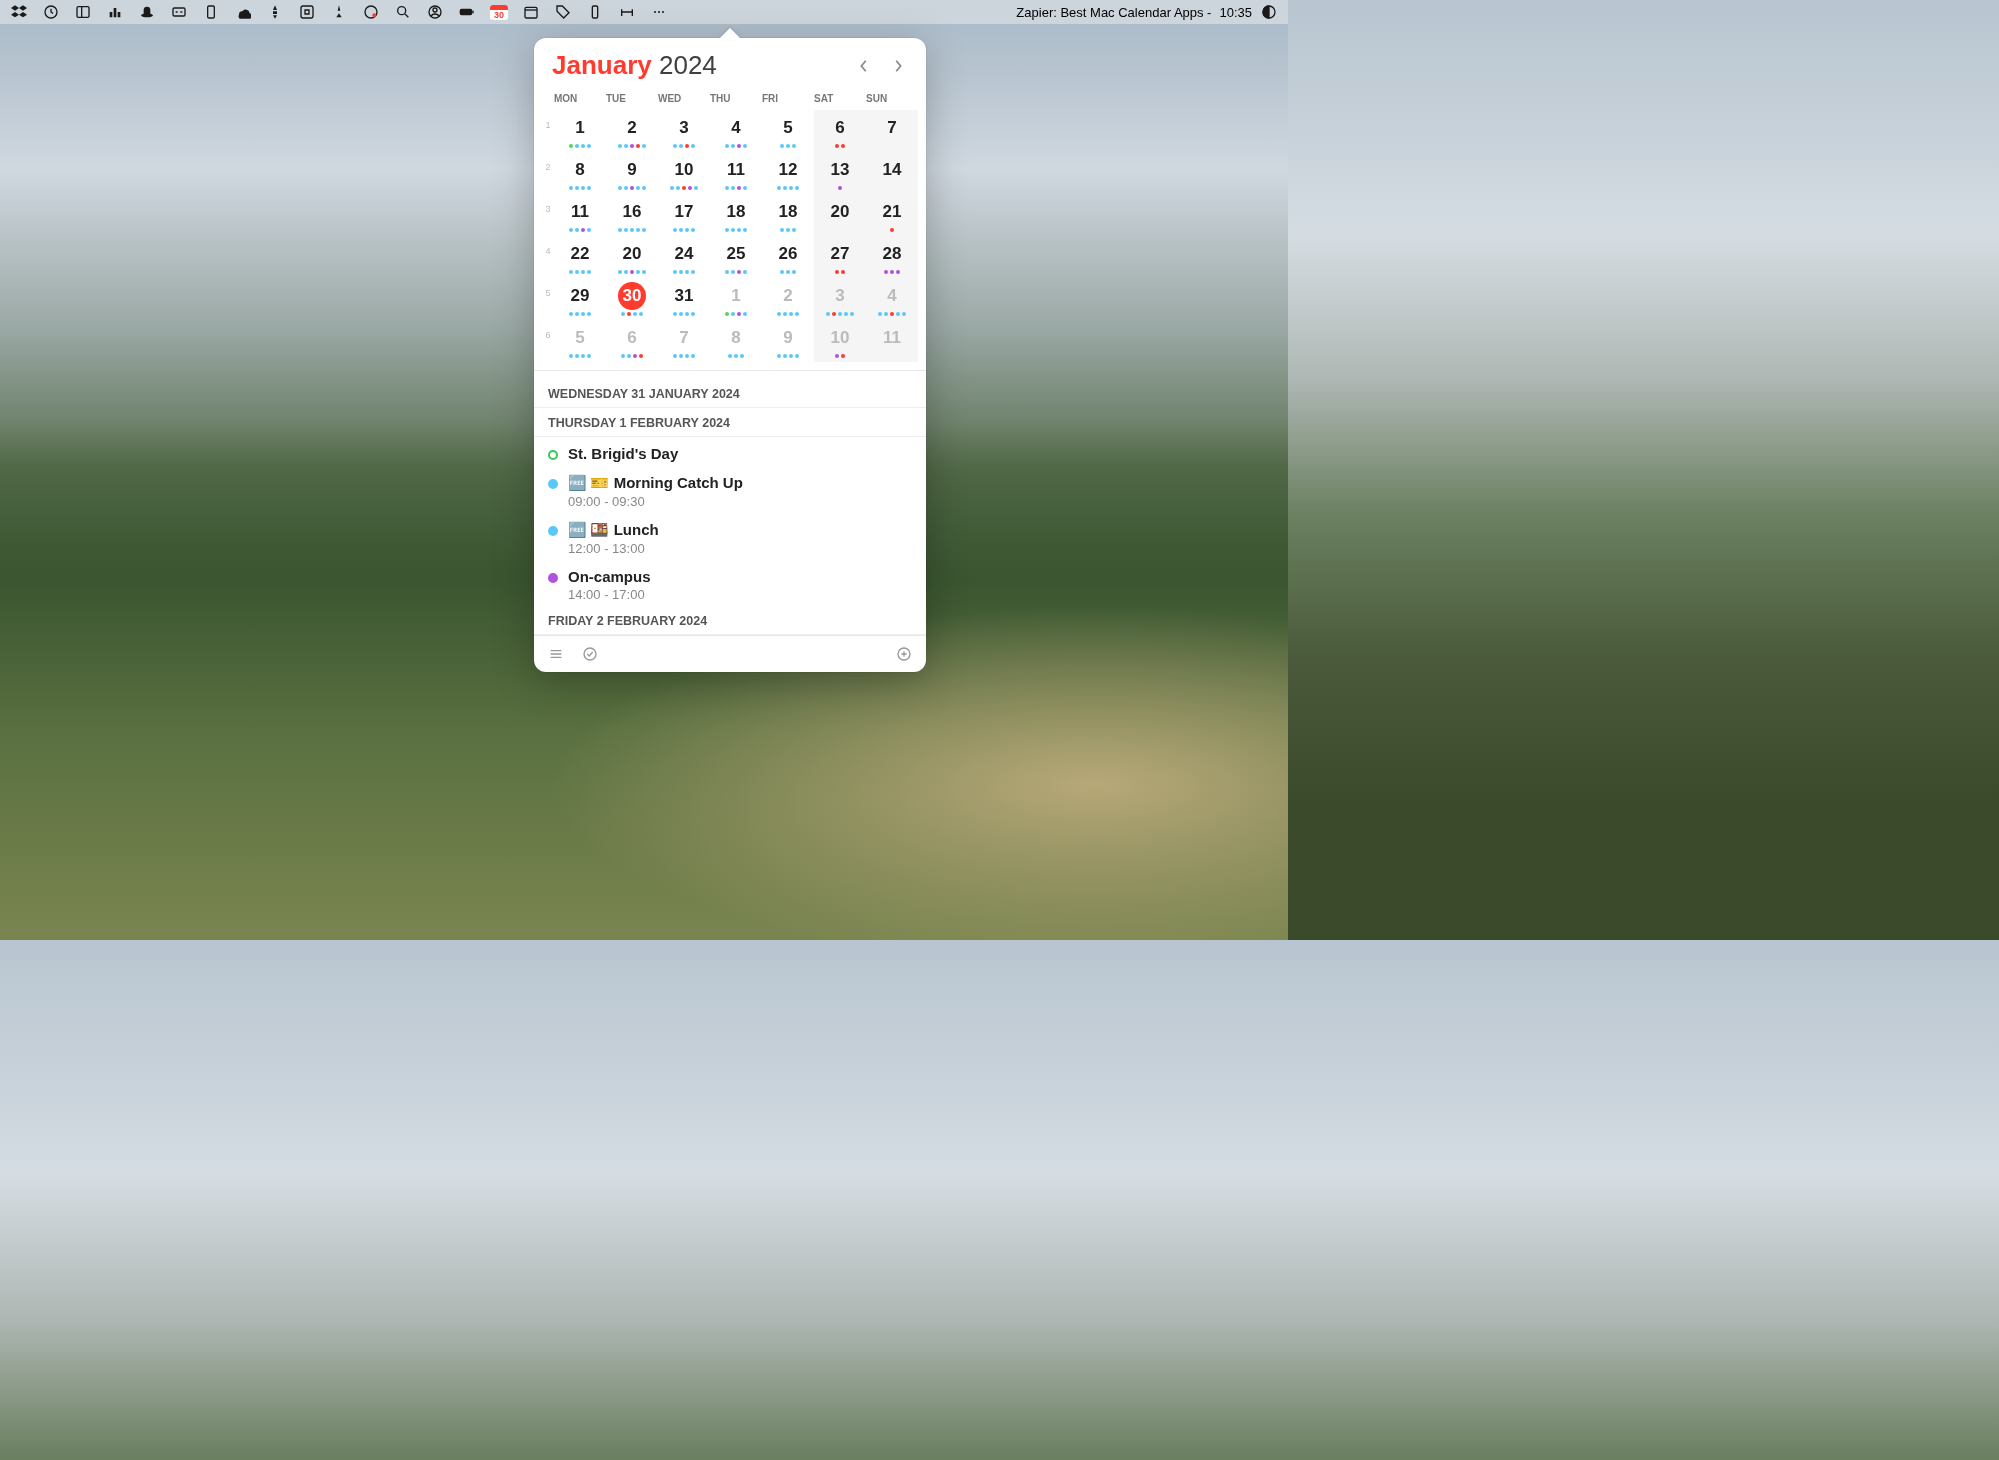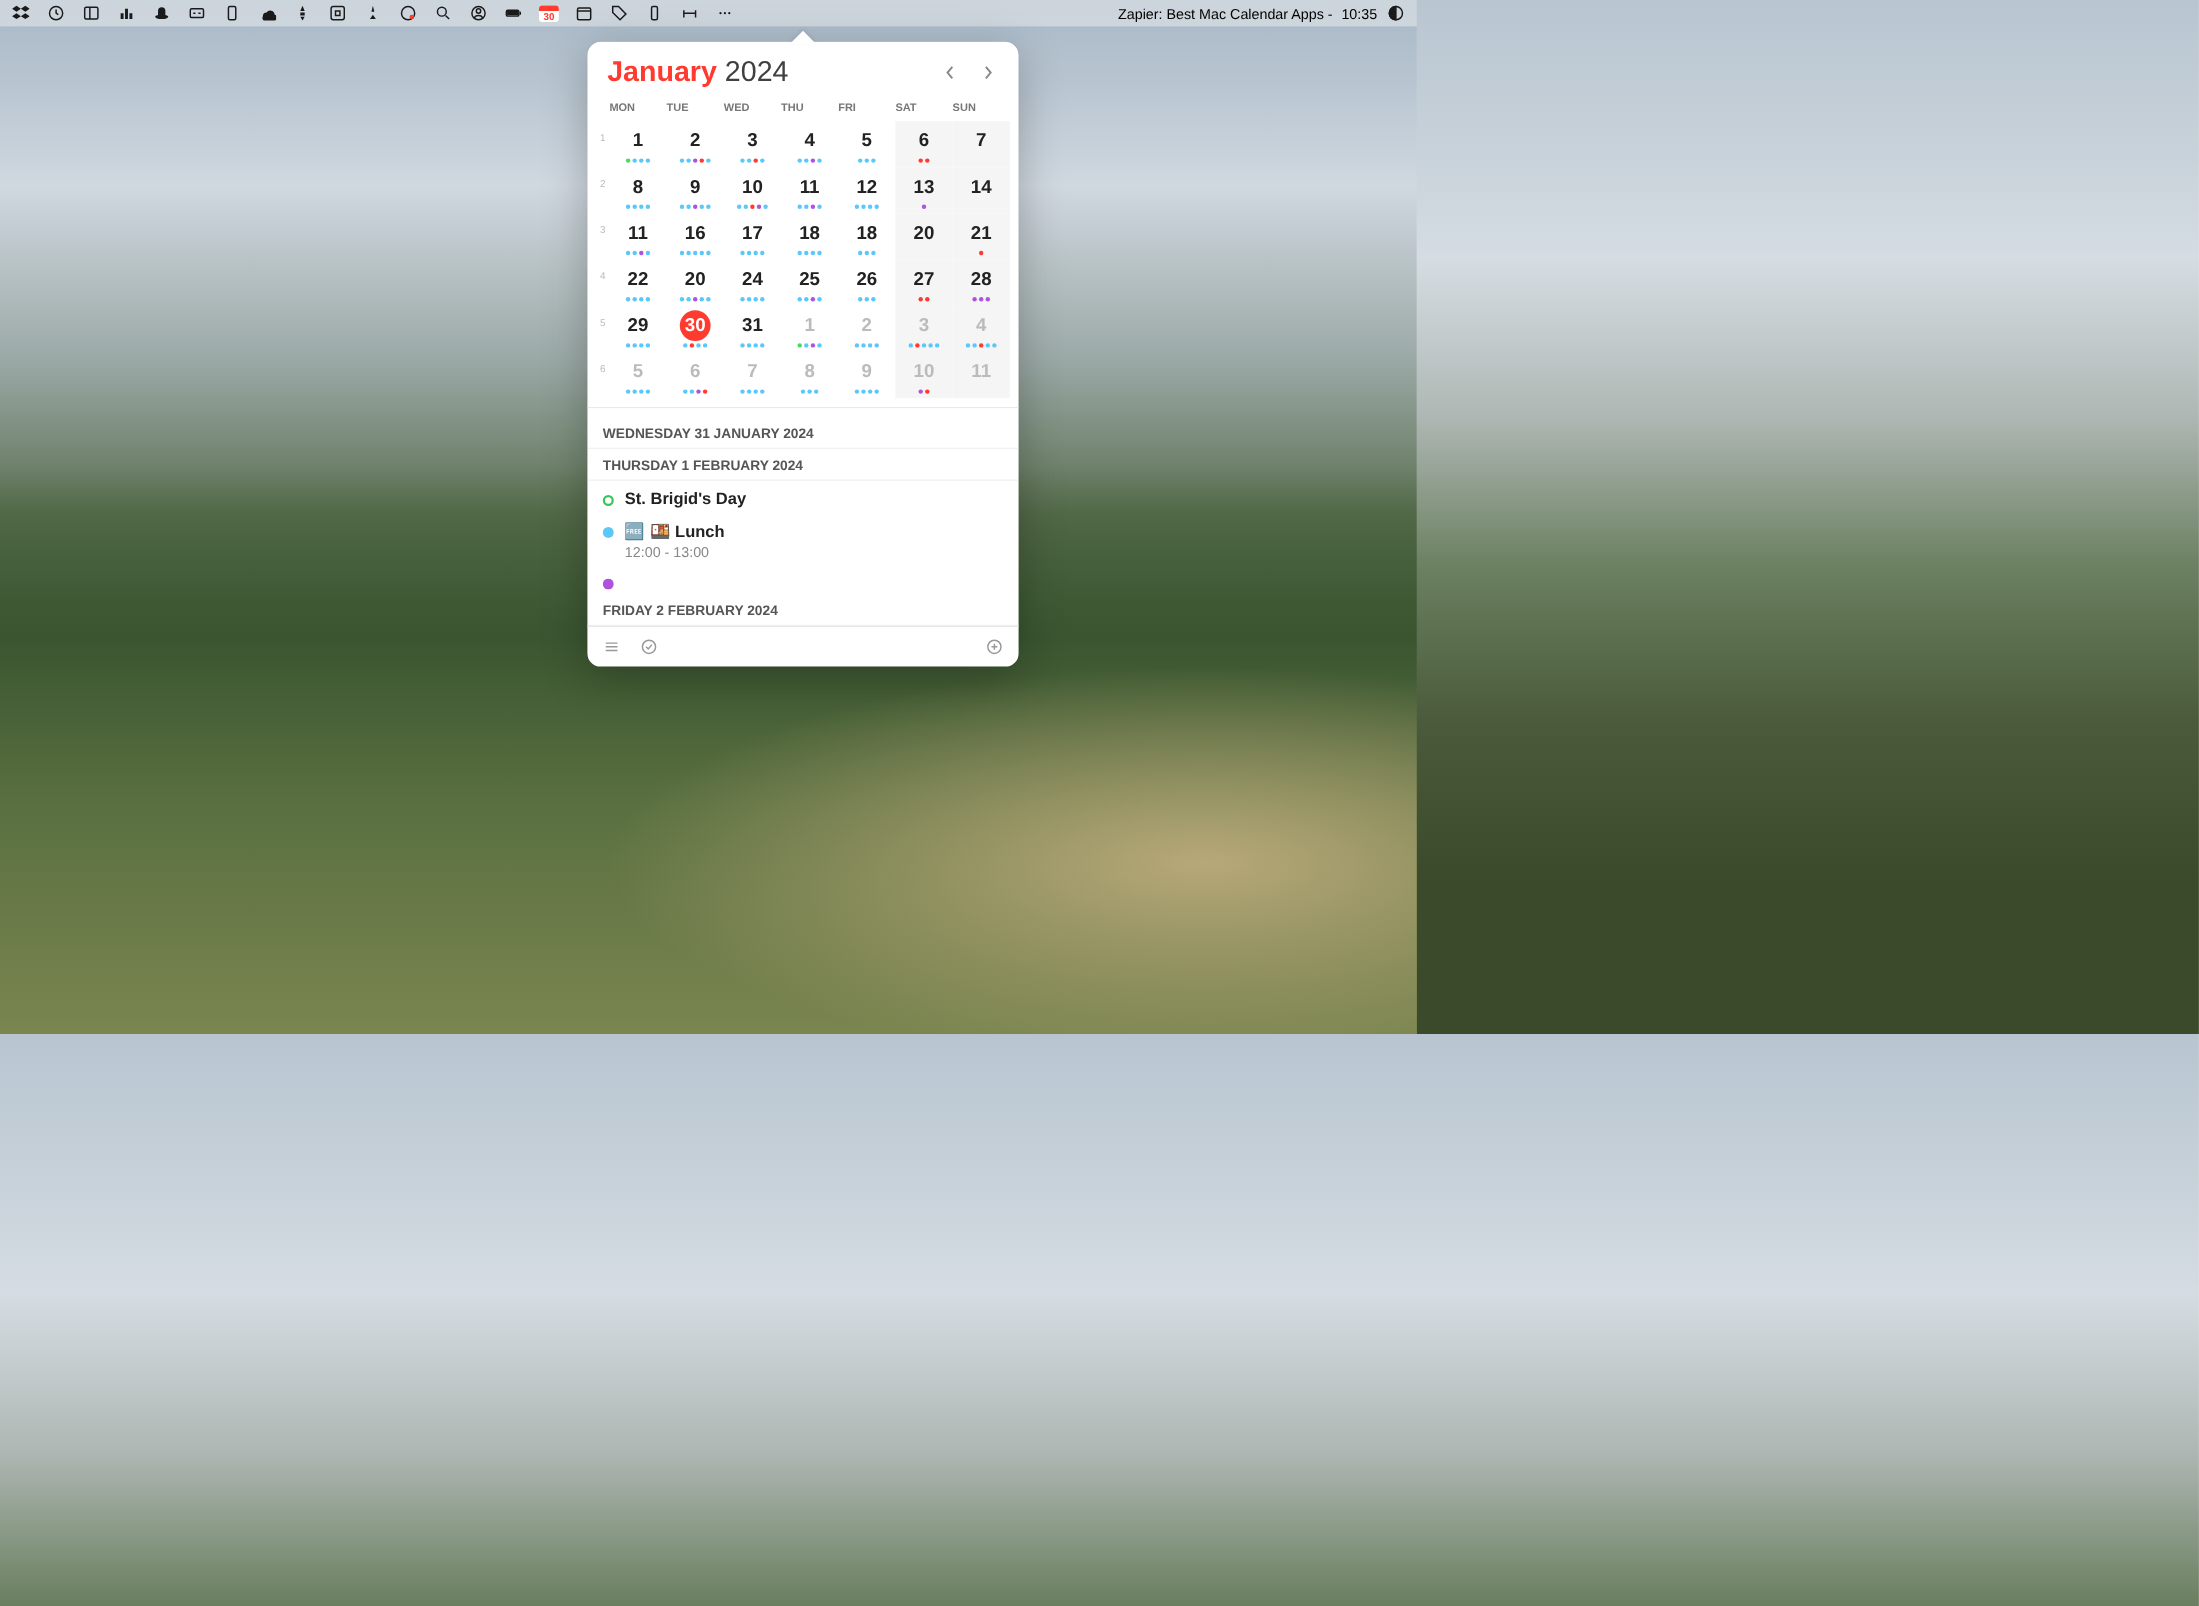--- a/index.html
+++ b/index.html
@@ -755,26 +755,37 @@
       <div class="event">
       <span class="event-dot" style="background:#fff;border:2.5px solid #34c759"></span>
       <div class="event-body">
         <div class="event-title">St. Brigid's Day</div>
 
       </div>
       </div>
       <div class="event">
       <span class="event-dot" style="background:#5ac8fa"></span>
       <div class="event-body">
+        <div class="event-title">🆓 🎫 Morning Catch Up</div>
+        <div class="event-time">09:00 - 09:30</div>
+      </div>
+      </div>
+      <div class="event">
+      <span class="event-dot" style="background:#5ac8fa"></span>
+      <div class="event-body">
         <div class="event-title">🆓 🍱 Lunch</div>
         <div class="event-time">12:00 - 13:00</div>
       </div>
       </div>
       <div class="event">
       <span class="event-dot" style="background:#af52de"></span>
+      <div class="event-body">
+        <div class="event-title">On-campus</div>
+        <div class="event-time">14:00 - 17:00</div>
+      </div>
       </div>
       <div class="day-header">FRIDAY 2 FEBRUARY 2024</div>
     </div>
 
   <div class="popover-footer">
     <button class="footer-btn">
         <svg viewBox="0 0 24 24" fill="none" stroke="currentColor" stroke-width="2">
           <line x1="4" y1="7" x2="20" y2="7"></line>
           <line x1="4" y1="12" x2="20" y2="12"></line>
           <line x1="4" y1="17" x2="20" y2="17"></line>

